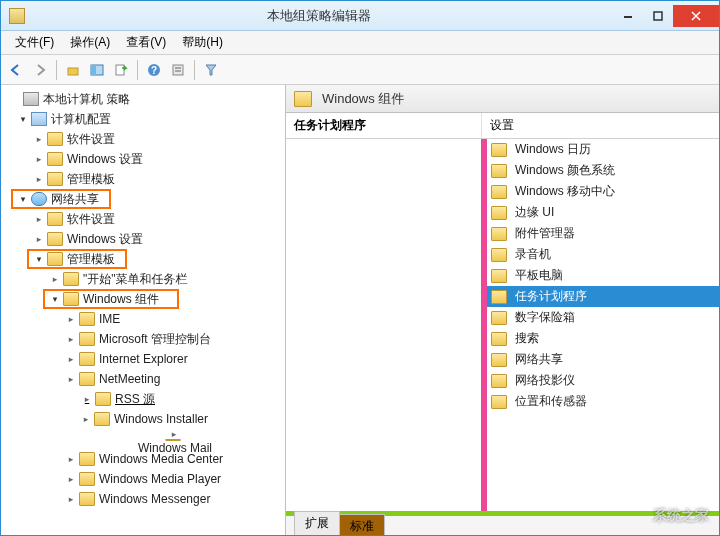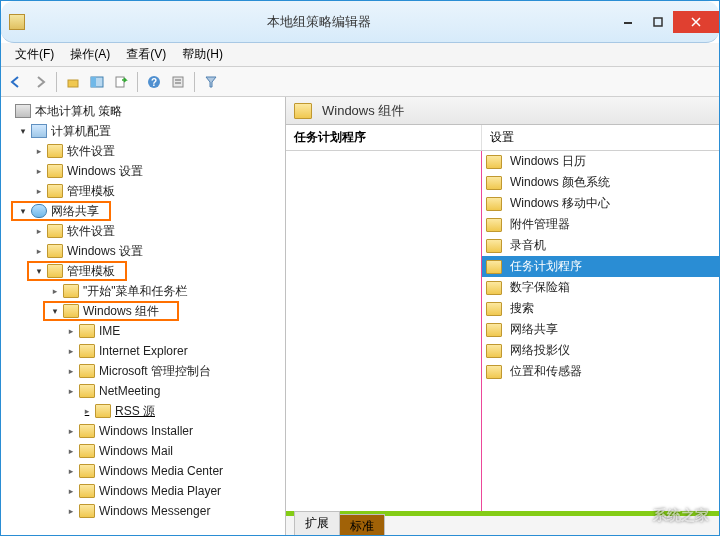--- a/index.html
+++ b/index.html
@@ -1,18 +1,18 @@
 <!DOCTYPE html>
 <html><head>
 <meta charset="utf-8">
 <style>
 * { box-sizing: border-box; margin: 0; padding: 0; }
 body { font-family: "Microsoft YaHei", "Segoe UI", Tahoma, sans-serif; font-size: 12px; background: #fff; overflow: hidden; }
 .window { width: 720px; height: 536px; border: 1px solid #2a8dd4; background: #fff; display: flex; flex-direction: column; position: relative; }
-.titlebar { height: 42px; background: linear-gradient(#eaf4fc,#d7ebfa); display: flex; align-items: center; position: relative; border-bottom: 1px solid #a8c8e4; border-radius: 13px; }
+.titlebar { height: 30px; background: linear-gradient(#eaf4fc,#d7ebfa); display: flex; align-items: center; position: relative; border-bottom: 1px solid #a8c8e4; }
 .title-icon { width: 16px; height: 16px; margin-left: 8px; background: linear-gradient(#f5e6a0,#e0c060); border: 1px solid #b89030; }
 .title-text { flex: 1; text-align: center; font-size: 13px; color: #333; }
 .win-controls { display: flex; height: 22px; }
 .win-btn { width: 30px; height: 22px; display: flex; align-items: center; justify-content: center; font-size: 12px; color: #333; }
 .win-btn.close { width: 46px; background: #e04030; color: #fff; }
 .menubar { height: 24px; display: flex; align-items: center; padding: 0 6px; border-bottom: 1px solid #d0d0d0; background: #f5f5f5; }
 .menu-item { padding: 15px 8px; cursor: default; }
 .toolbar { height: 30px; display: flex; align-items: center; padding: 0 4px; border-bottom: 1px solid #d0d0d0; background: #f8f8f8; gap: 2px; }
 .tool-btn { width: 22px; height: 22px; display: flex; align-items: center; justify-content: center; border: 1px solid transparent; }
 .tool-sep { width: 1px; height: 20px; background: #c0c0c0; margin: 0 3px; }
@@ -32,21 +32,21 @@
 .highlight-box { position: absolute; border: 2px solid #ff7000; pointer-events: none; }
 .right-pane { flex: 1; display: flex; flex-direction: column; overflow: hidden; }
 .header-bar { height: 28px; background: linear-gradient(#f5f5f5,#e8e8e8); border-bottom: 1px solid #c0c0c0; display: flex; align-items: center; padding: 0 8px; gap: 6px; }
 .header-icon { width: 18px; height: 16px; }
 .header-title { font-size: 13px; color: #333; }
 .columns-row { display: flex; border-bottom: 1px solid #d0d0d0; }
 .col-left { width: 195px; padding: 4px 8px; font-weight: bold; font-size: 12px; }
 .col-right { flex: 1; padding: 4px 8px; font-size: 12px; border-left: 1px solid #e0e0e0; }
 .list-body { flex: 1; display: flex; overflow: hidden; }
 .desc-col { width: 195px; }
-.list-col { flex: 1; overflow-y: auto; overflow-x: auto; border-left: 1px solid #ec4899; }
+.list-col { flex: 1; overflow-y: auto; overflow-x: auto; border-left: 6px solid #ec4899; }
 .list-item { display: flex; align-items: center; height: 21px; padding: 0 4px; gap: 4px; cursor: default; }
 .list-item.selected { background: #2a8dd4; color: #fff; }
 .list-item.selected .node-label { color: #fff; }
 .tabs-row { height: 24px; border-top: 5px solid #84cc16; display: flex; align-items: flex-end; padding-left: 8px; background: #f5f5f5; }
 .tab { padding: 3px 10px; border: 1px solid #c0c0c0; border-bottom: none; background: #a16207; margin-right: -1px; font-size: 12px; cursor: default; position: relative; top: 3px; }
 .tab.inactive { background: #ececec; top: 0; }
 svg { display: block; }
 .watermark { position: absolute; right: 10px; bottom: 10px; color: rgba(255,255,255,0.6); font-size: 14px; font-weight: bold; text-shadow: 0 0 3px rgba(0,0,0,0.5); pointer-events: none; }
 </style>
 </head>
@@ -130,21 +130,21 @@
     <div class="tool-btn">
         <svg width="14" height="14">
           <path d="M2 2 L12 2 L8 7 L8 12 L6 12 L6 7 Z" fill="#b0c8e0" stroke="#5080b0"></path>
         </svg>
       </div>
   </div>
 
   <div class="content">
 
     <div class="tree-pane" style="position:relative">
-      <div class="tree-node" style="padding-left:0">
+      <div class="tree-node" style="padding-left:8px">
         <span class="expander none"></span>
         <span class="node-icon root-icon"></span>
         <span class="node-label">本地计算机 策略</span>
       </div>
       <div class="tree-node" style="padding-left:16px">
         <span class="expander open"></span>
         <span class="node-icon comp-icon"></span>
         <span class="node-label">计算机配置</span>
       </div>
       <div class="tree-node" style="padding-left:32px">
@@ -201,43 +201,43 @@
 
       <div id="tree-children">
           <div class="tree-node" style="padding-left: 64px;">
             <span class="expander closed"></span>
             <span class="node-icon folder-icon"></span>
             <span class="node-label">IME</span>
           </div>
           <div class="tree-node" style="padding-left: 64px;">
             <span class="expander closed"></span>
             <span class="node-icon folder-icon"></span>
+            <span class="node-label">Microsoft 管理控制台</span>
+          </div>
+          <div class="tree-node" style="padding-left: 64px;">
+            <span class="expander closed"></span>
+            <span class="node-icon folder-icon"></span>
             <span class="node-label">Internet Explorer</span>
           </div>
           <div class="tree-node" style="padding-left: 64px;">
             <span class="expander closed"></span>
             <span class="node-icon folder-icon"></span>
-            <span class="node-label">Microsoft 管理控制台</span>
-          </div>
-          <div class="tree-node" style="padding-left: 64px;">
-            <span class="expander closed"></span>
-            <span class="node-icon folder-icon"></span>
             <span class="node-label">NetMeeting</span>
           </div>
           <div class="tree-node" style="padding-left: 80px; text-decoration: underline;">
             <span class="expander closed"></span>
             <span class="node-icon folder-icon"></span>
             <span class="node-label">RSS 源</span>
           </div>
-          <div class="tree-node" style="padding-left: 64px;">
+          <div class="tree-node" style="padding-left: 64px; margin-left: 15px;">
             <span class="expander closed"></span>
             <span class="node-icon folder-icon"></span>
             <span class="node-label">Windows Installer</span>
           </div>
-          <div class="tree-node" style="padding-left: 64px;">
+          <div class="tree-node" style="padding-left: 64px; flex-direction: column;">
             <span class="expander closed"></span>
             <span class="node-icon folder-icon"></span>
             <span class="node-label">Windows Mail</span>
           </div>
           <div class="tree-node" style="padding-left: 64px;">
             <span class="expander closed"></span>
             <span class="node-icon folder-icon"></span>
             <span class="node-label">Windows Media Center</span>
           </div>
           <div class="tree-node" style="padding-left: 64px;">
@@ -272,25 +272,33 @@
             <div class="list-item">
               <span class="node-icon folder-icon"></span>
               <span class="node-label">Windows 颜色系统</span>
             </div>
             <div class="list-item">
               <span class="node-icon folder-icon"></span>
               <span class="node-label">Windows 移动中心</span>
             </div>
             <div class="list-item">
               <span class="node-icon folder-icon"></span>
+              <span class="node-label">边缘 UI</span>
+            </div>
+            <div class="list-item">
+              <span class="node-icon folder-icon"></span>
               <span class="node-label">附件管理器</span>
             </div>
             <div class="list-item">
               <span class="node-icon folder-icon"></span>
               <span class="node-label">录音机</span>
+            </div>
+            <div class="list-item">
+              <span class="node-icon folder-icon"></span>
+              <span class="node-label">平板电脑</span>
             </div>
             <div class="list-item selected">
               <span class="node-icon folder-icon"></span>
               <span class="node-label">任务计划程序</span>
             </div>
             <div class="list-item">
               <span class="node-icon folder-icon"></span>
               <span class="node-label">数字保险箱</span>
             </div>
             <div class="list-item">

